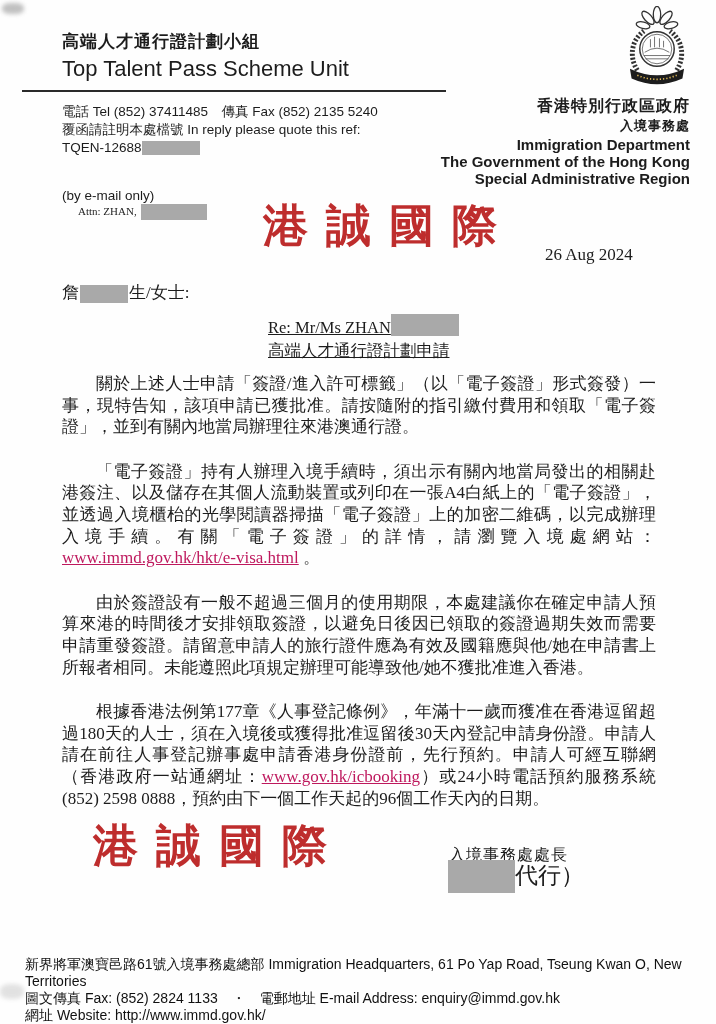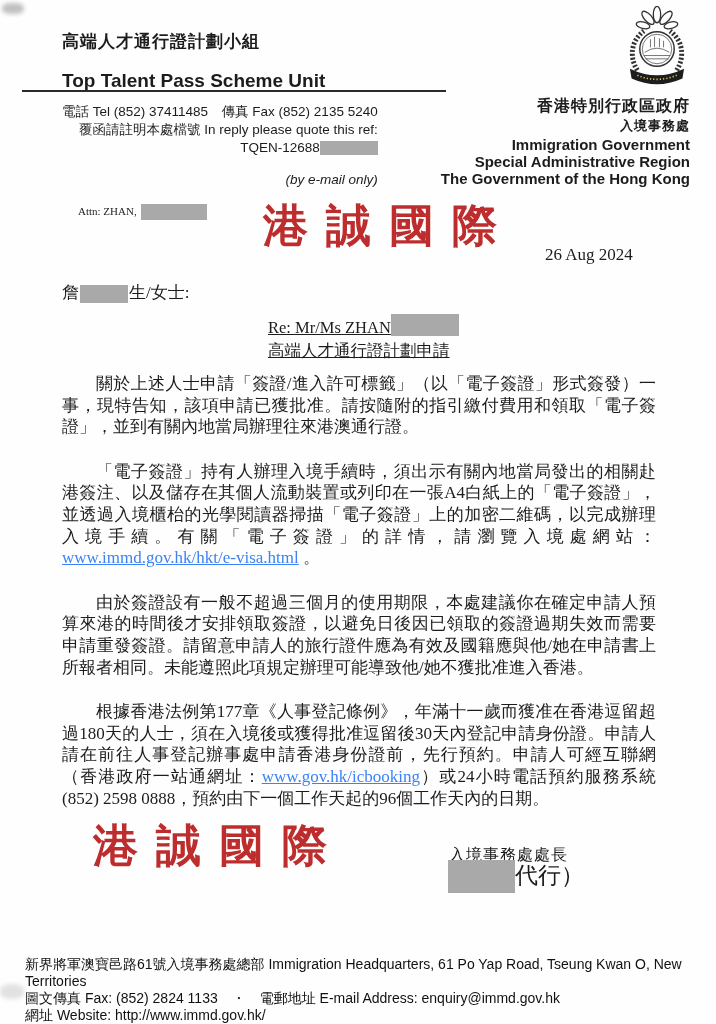--- a/index.html
+++ b/index.html
@@ -3,48 +3,48 @@
 <meta charset="utf-8">
 <style>
   html,body{margin:0;padding:0;background:#ffffff;}
   .page{position:relative;width:716px;height:1024px;background:#fefefe;overflow:hidden;
         font-family:"Liberation Serif","DejaVu Serif",serif;color:#1c1c1c;}
   .sans{font-family:"Liberation Sans","DejaVu Sans",sans-serif;}
   .abs{position:absolute;}
 
   
   .unit-zh{font-size:17px;font-weight:bold;letter-spacing:1px;}
-  .unit-en{font-size:19px;font-weight:bold;margin-top:17px;}
+  .unit-en{font-size:22px;font-weight:normal;margin-top:3px;}
   .rule{position:absolute;left:22px;top:90px;width:424px;height:2px;background:#2a2a2a;}
   .right-block{position:absolute;right:26px;top:97px;text-align:right;line-height:17px;}
   .right-block .gov-zh{font-size:16px;font-weight:bold;letter-spacing:1px;margin-bottom:3px;}
   .right-block .dept-zh{font-size:13px;font-weight:bold;letter-spacing:1px;margin-bottom:2px;}
   .right-block .en{font-size:15px;font-weight:bold;}
-  .contact{position:absolute;left:62px;top:103px;font-size:13.5px;line-height:18px;text-align:right;}
-  .email-only{margin-top:14px;font-style:italic;}
+  .contact{position:absolute;left:62px;top:103px;font-size:13.5px;line-height:18px;}
+  .email-only{margin-top:30px;}
 
   
   .redact{display:inline-block;background:#a9a9a9;vertical-align:middle;}
 
   
   .wm{position:absolute;color:#b91c1c;font-weight:bold;font-size:45px;letter-spacing:18px;
       font-family:"Liberation Sans","DejaVu Sans",sans-serif;opacity:.92;white-space:nowrap;}
 
   .attn{position:absolute;left:78px;top:204px;font-size:11px;}
   .date{position:absolute;left:545px;top:245px;font-size:17px;}
   .salute{position:absolute;left:62px;top:281px;font-size:17px;}
 
   .subject{position:absolute;left:268px;top:317px;font-size:16.5px;line-height:22px;}
   .u{text-decoration:underline;}
   .subject .re-box{transform:translateY(-4px);}
 
   
   .body-text{position:absolute;left:62px;top:373px;width:594px;font-size:17px;line-height:21.6px;}
   .body-text p{margin:0 0 23px 0;text-align:justify;text-justify:inter-ideograph;text-indent:34px;}
-  a.lnk{color:#3b82f6;text-decoration:underline;}
+  a.lnk{color:#be185d;text-decoration:underline;}
 
   .sig-title{position:absolute;left:449px;top:845px;font-size:16px;letter-spacing:1px;}
   .sig-pp{position:absolute;left:448px;top:860px;font-size:23px;}
   .sig-pp .redact{width:67px;height:33px;vertical-align:-10px;}
 
   .footer{position:absolute;left:0;top:956px;width:716px;
           font-size:14px;line-height:17px;color:#111;padding-left:25px;}
 
   .smudge{position:absolute;background:#8f8f8f;border-radius:40%;filter:blur(2px);}
   .smudge.tl{left:2px;top:3px;width:22px;height:11px;opacity:.55;}
@@ -94,23 +94,23 @@
     <g stroke="#e8c05a" stroke-width="2" stroke-dasharray="1.5,2.5">
       <path d="M26,84 Q50,94 74,84" fill="none"></path>
     </g>
   </svg>
 
   <div class="rule"></div>
 
   <div class="right-block">
     <div class="gov-zh">香港特別行政區政府</div>
     <div class="dept-zh">入境事務處</div>
-    <div class="en sans">Immigration Government</div>
+    <div class="en sans">Immigration Department</div>
+    <div class="en sans">The Government of the Hong Kong</div>
     <div class="en sans">Special Administrative Region</div>
-    <div class="en sans">The Government of the Hong Kong</div>
   </div>
 
   <div class="contact sans">
     <div>電話 Tel (852) 37411485　傳真 Fax (852) 2135 5240</div>
     <div>覆函請註明本處檔號 In reply please quote this ref:</div>
     <div>
       <span>TQEN-12688</span><span class="redact" style="width:58px;height:14px;"></span>
     </div>
     <div class="email-only">(by e-mail only)</div>
   </div>

